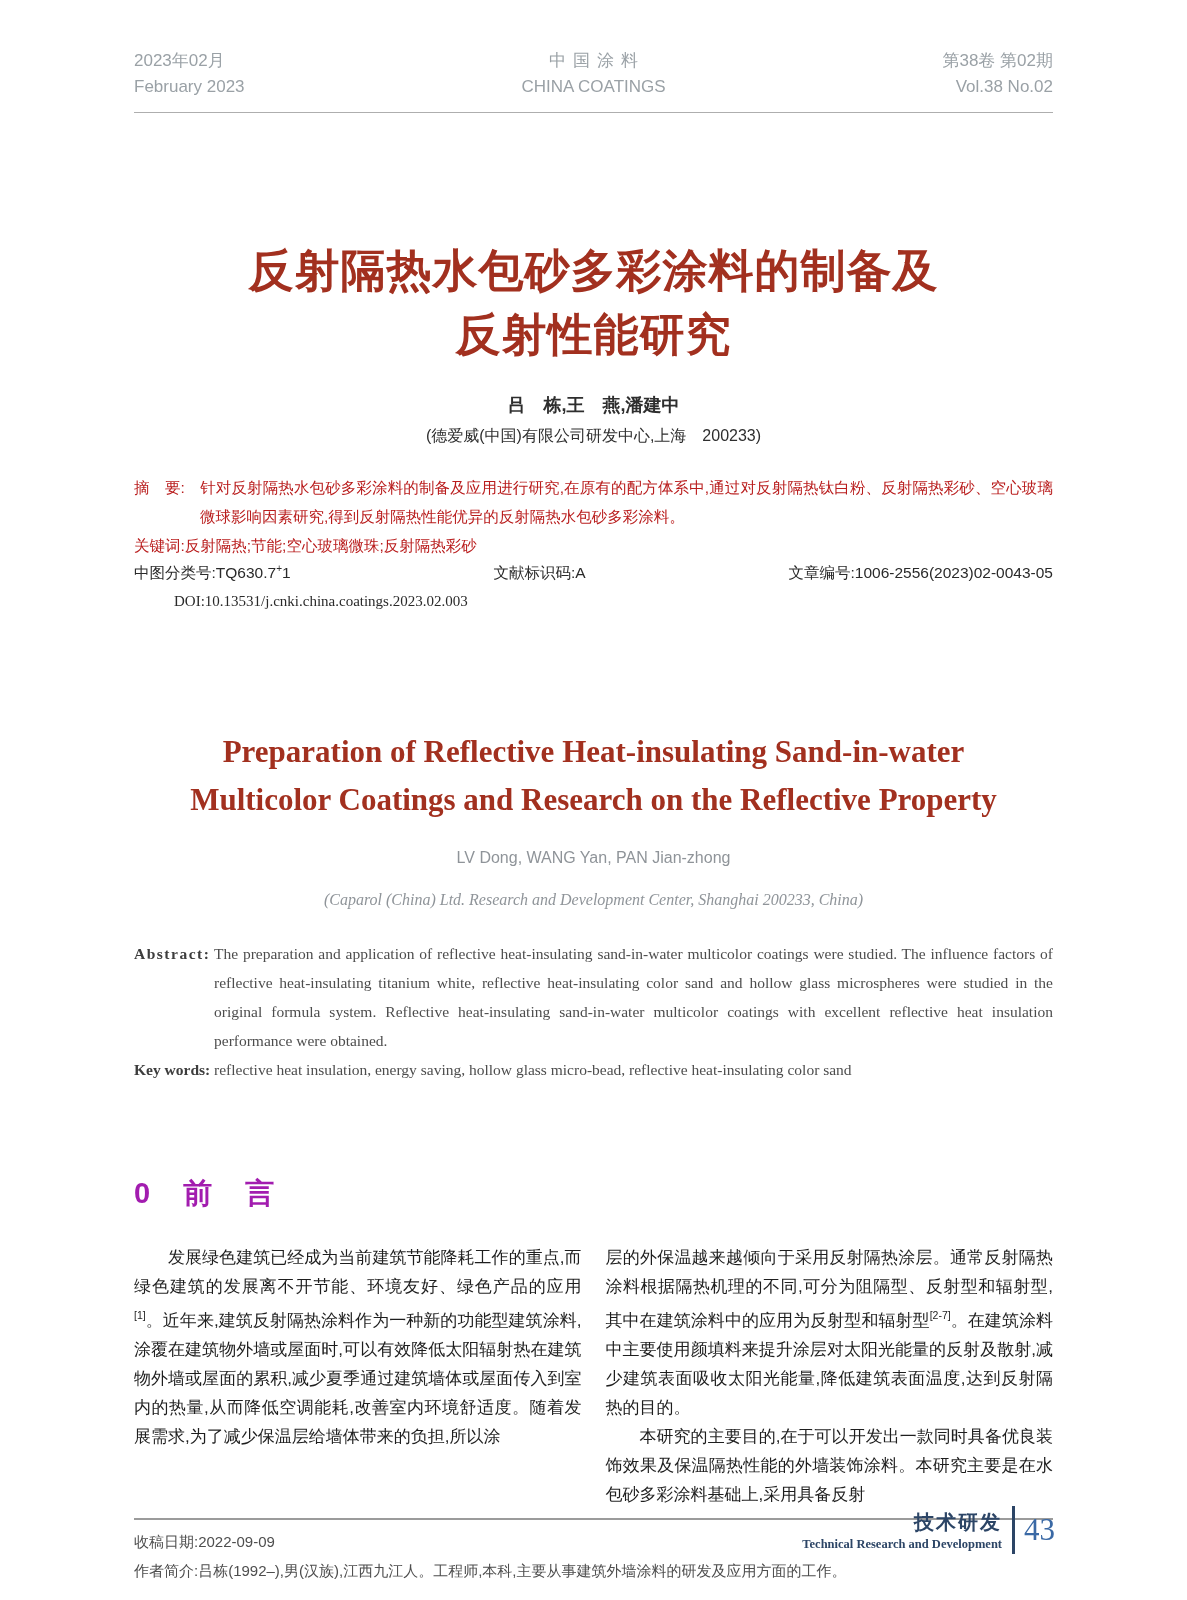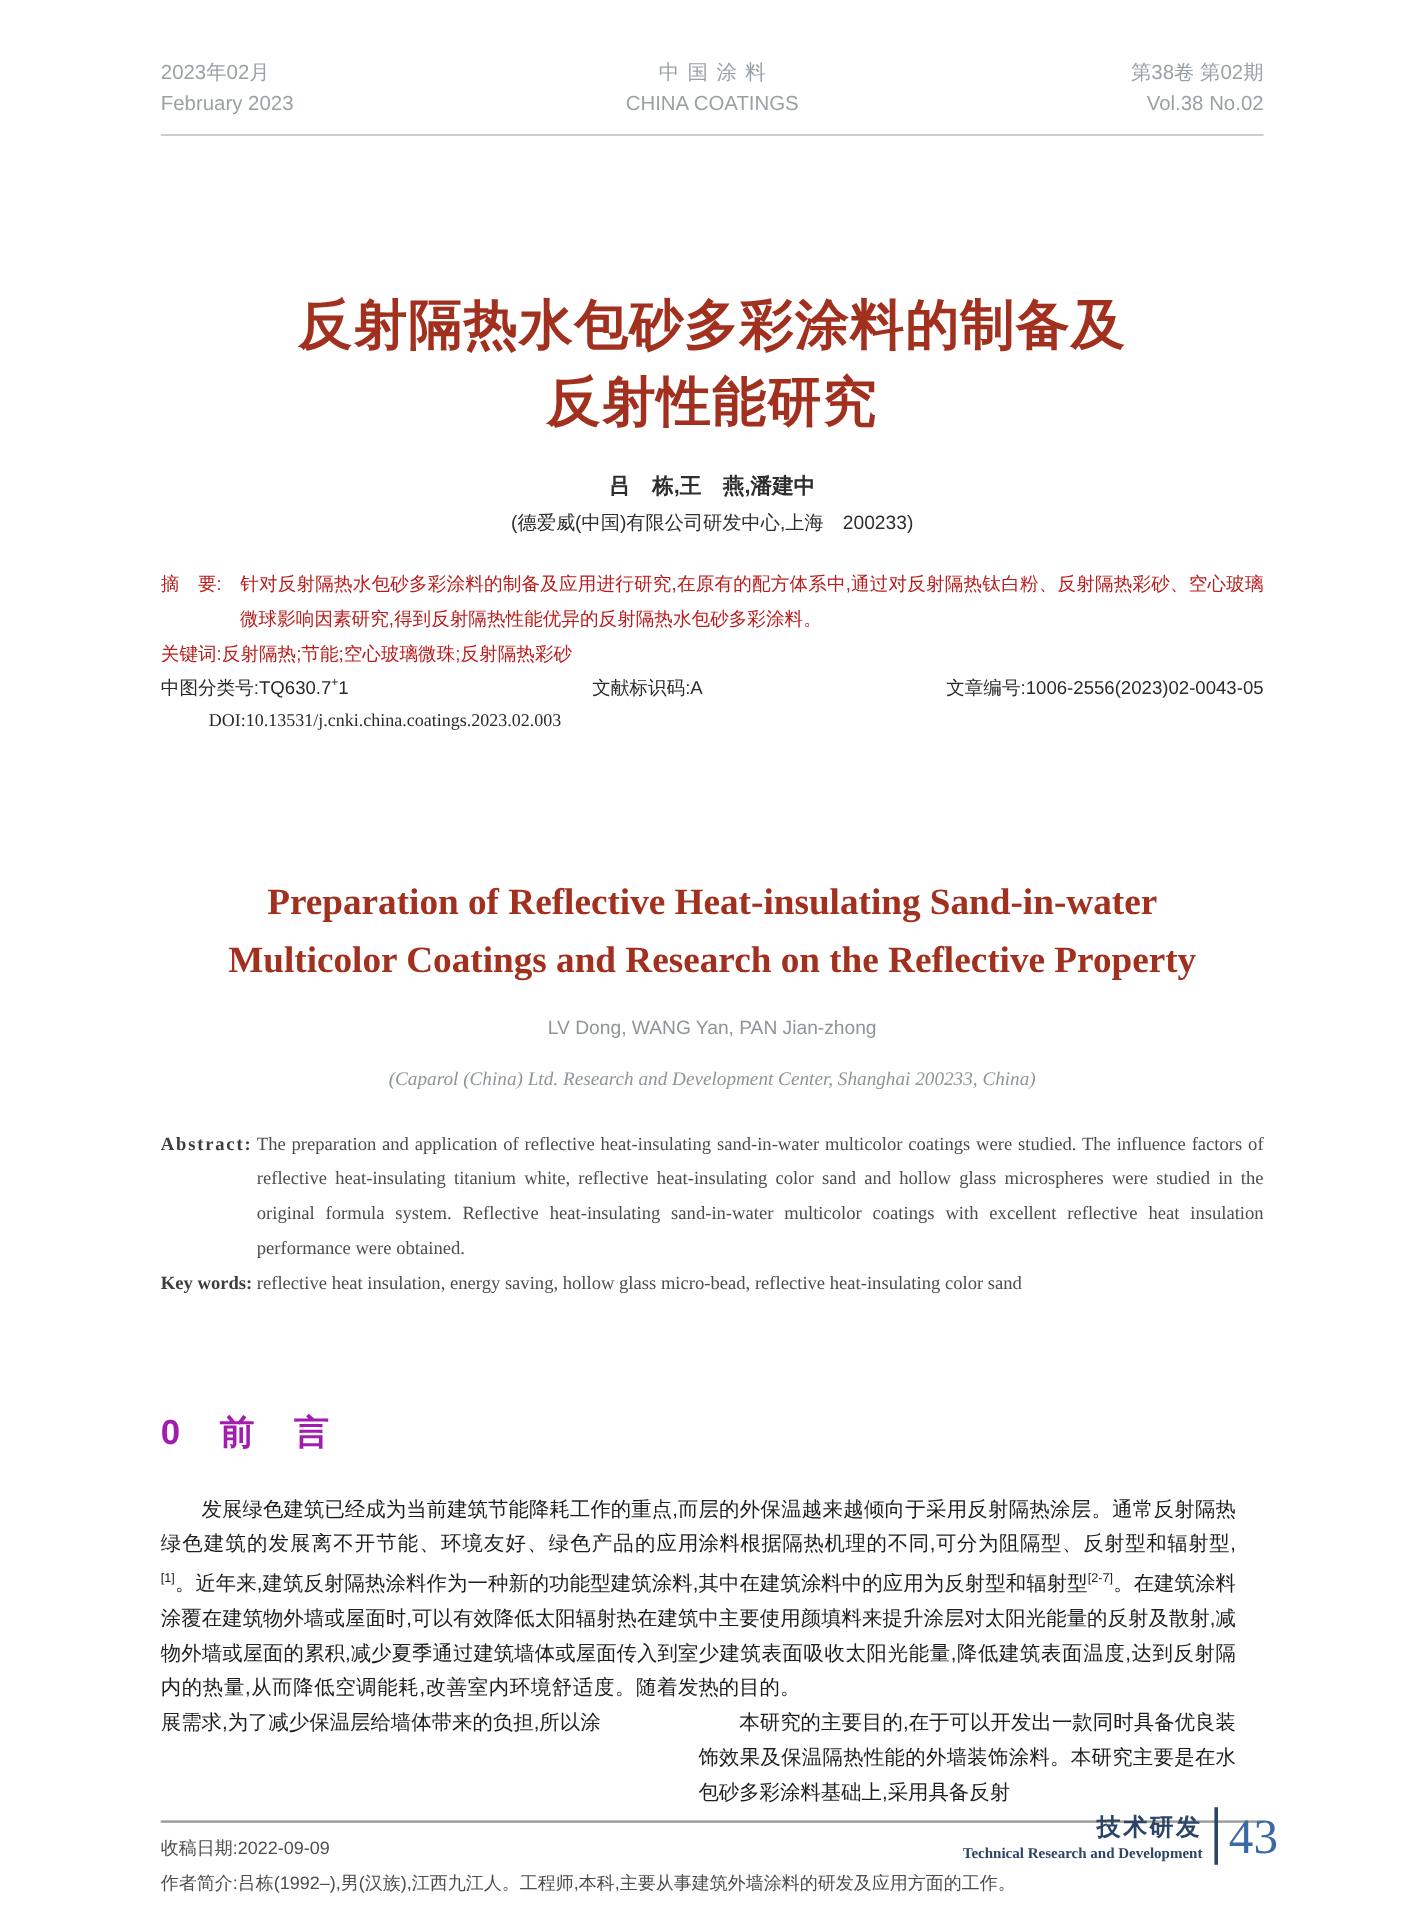--- a/index.html
+++ b/index.html
@@ -46,39 +46,39 @@
   .abstract-en { margin-top:30px; font-family:"Liberation Serif", serif;
                  font-size:15.5px; line-height:29px; color:#4d4d4d; text-align:justify; }
   .hang-en { padding-left:80px; }
   .hang-en > .label { display:inline-block; width:80px; margin-left:-80px;
                       font-weight:bold; color:#3d3d3d; }
   .label-spaced { letter-spacing:1.5px; }
 
   
   .sec-heading { margin-top:90px; font-size:29px; font-weight:bold; color:#a21caf;
                  white-space:pre; letter-spacing:2px; }
-  .columns { display:flex; margin-top:13px; }
+  .columns { display:flex; gap:24px; margin-top:13px; }
   .col { width:448px; font-size:17px; line-height:29px; text-align:justify; color:#1e1e1e; }
   .col p { margin:0; text-indent:2em; }
   .col p.cont { text-indent:0; }
   sup.ref-sup { font-size:10.5px; vertical-align:super; }
 
   
   .footnote-rule { border:none; border-top:2px solid #9b9b9b; margin:9px 0 0; }
   .footnote { margin-top:7px; font-size:15px; line-height:29px; color:#4e4e4e; }
 
   
-  .page-footer { position:absolute; right:122px; bottom:46px;
+  .page-footer { position:absolute; right:132px; bottom:46px;
                  display:flex; align-items:center; }
   .pf-text { text-align:right; }
   .pf-cn { font-size:20px; font-weight:bold; color:#2c4566; letter-spacing:2px; }
   .pf-en { font-family:"Liberation Serif", serif; font-size:12.5px; font-weight:bold;
            color:#2c4566; margin-top:1px; }
   .pf-bar { width:3px; height:48px; background:#2c4566; margin:0 9px 0 10px; }
-  .pf-no { font-family:"Liberation Serif", serif; font-size:41px; color:#3a69a5; }
+  .pf-no { font-family:"Liberation Serif", serif; font-size:31px; color:#3a69a5; }
 </style>
 </head>
 <body>
 
 <div class="page">
 
   <header class="journal-header">
     <div class="hdr-col left">
       <div>2023年02月</div>
       <div>February 2023</div>

